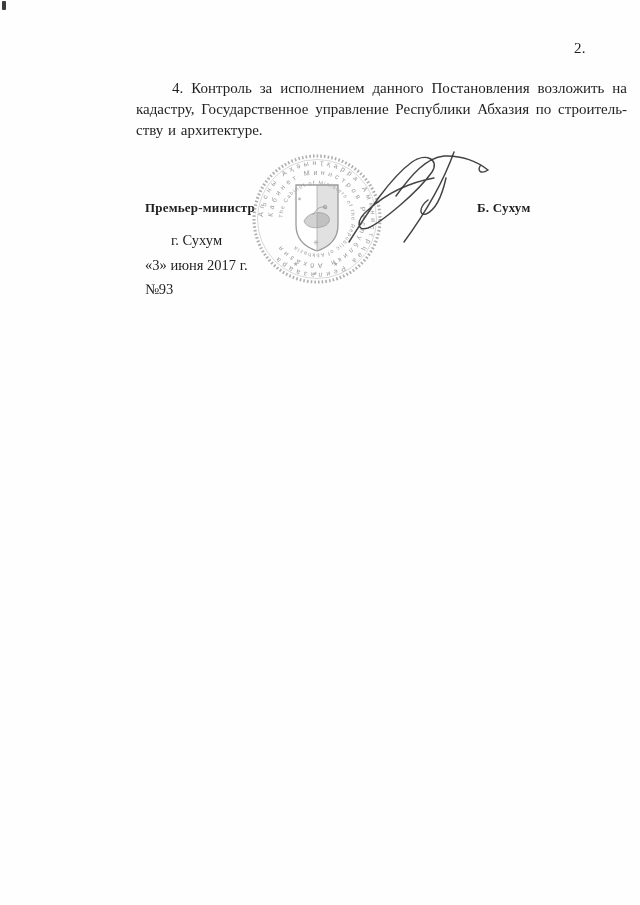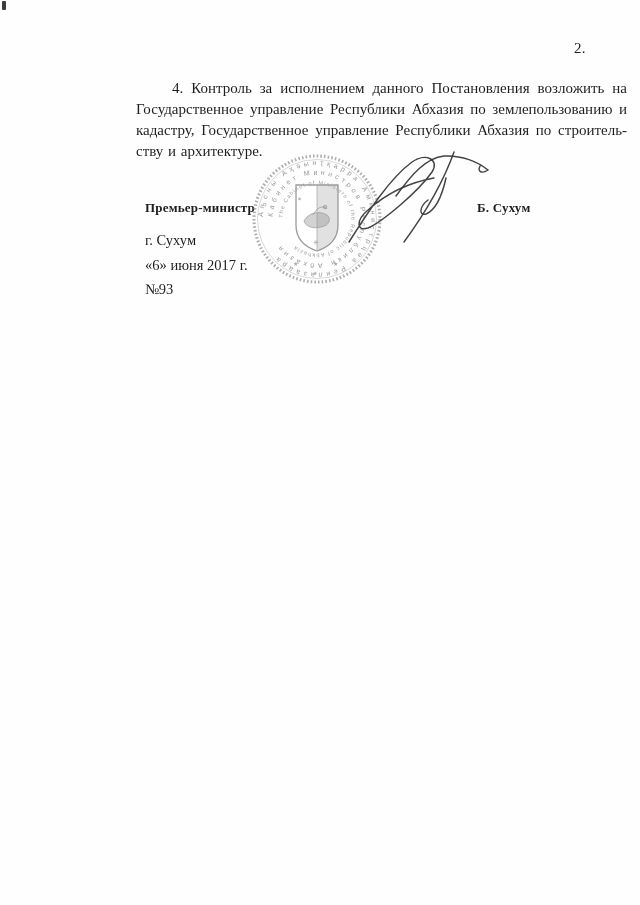--- a/index.html
+++ b/index.html
@@ -47,21 +47,21 @@
     font-weight: bold;
     letter-spacing: 0.2px;
   }
   .label.premier { left: 145px; top: 199px; }
   .label.signer  { left: 477px; top: 199px; }
 
   .meta {
     position: absolute; left: 145px;
     font-size: 14.5px; line-height: 16px;
   }
-  .meta.city { top: 232px; }
+  .meta.city { top: 232px; margin-left: 26px; }
   .meta.date { top: 257px; }
   .meta.number { top: 281px; }
 
   .stamp-wrap {
     position: absolute; left: 251px; top: 153px;
     width: 132px; height: 132px;
     opacity: 0.88;
   }
   .stamp-wrap svg { display: block; width: 100%; height: 100%; }
   .stamp-ring-border { fill: none; stroke: var(--stamp-ink, #8d8d8d); stroke-width: 3.1; stroke-dasharray: 1.6 2.1; opacity: .8; }
@@ -94,30 +94,29 @@
 <body>
 
 <div class="page">
 
   <div class="corner-mark"></div>
 
   <div class="page-number">2.</div>
 
   <div class="body-text">
     <div class="line first">4. Контроль за исполнением данного Постановления возложить на</div>
-    <div class="line">Государственное управление Республики Абхазия по землепользованию и</div>
     <div class="line">кадастру, Государственное управление Республики Абхазия по строитель-</div>
     <div class="line last">ству и архитектуре.</div>
   </div>
 
   <div class="label premier">Премьер-министр</div>
   <div class="label signer">Б. Сухум</div>
 
   <div class="meta city">г. Сухум</div>
-  <div class="meta date">«6» июня 2017 г.</div>
+  <div class="meta date">«3» июня 2017 г.</div>
   <div class="meta number">№93</div>
 
   <div class="stamp-wrap">
     <svg viewBox="0 0 132 132" xmlns="http://www.w3.org/2000/svg">
       <defs>
         <path id="ring1" d="M12,66 A54,54 0 1 1 120,66 A54,54 0 1 1 12,66"></path>
         <path id="ring2" d="M21.5,66 A44.5,44.5 0 1 1 110.5,66 A44.5,44.5 0 1 1 21.5,66"></path>
         <path id="ring3" d="M31.5,66 A34.5,34.5 0 1 1 100.5,66 A34.5,34.5 0 1 1 31.5,66"></path>
       </defs>
 

